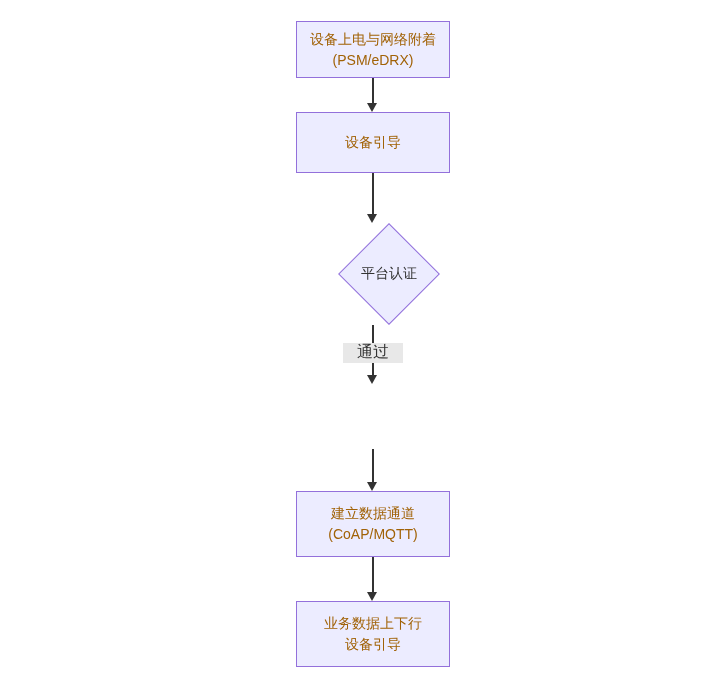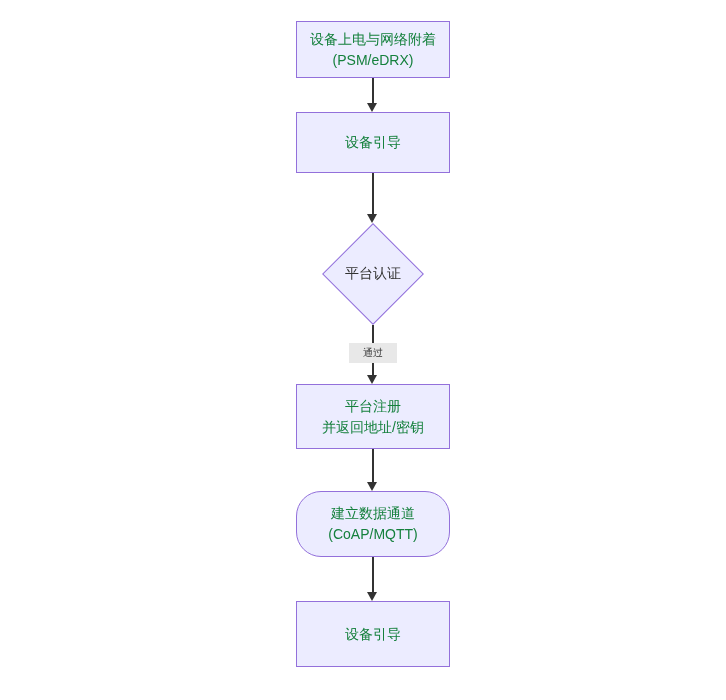--- a/index.html
+++ b/index.html
@@ -19,21 +19,21 @@
     position: absolute;
     left: 296px;
     width: 154px;
     background: #ECECFF;
     border: 1px solid #9370DB;
     box-sizing: border-box;
     display: flex;
     flex-direction: column;
     align-items: center;
     justify-content: center;
-    color: #15803d;
+    color: #a16207;
     font-size: 14px;
     line-height: 21px;
     text-align: center;
   }
   .node span { display: block; white-space: nowrap; }
   .edge-line {
     position: absolute;
     left: 372px;
     width: 1.5px;
     background: #333333;
@@ -42,21 +42,21 @@
     position: absolute;
     left: 367px;
     width: 0;
     height: 0;
     border-left: 5.5px solid transparent;
     border-right: 5.5px solid transparent;
     border-top: 9px solid #333333;
   }
   .diamond-wrap {
     position: absolute;
-    left: 322px;
+    left: 338px;
     top: 223px;
     width: 102px;
     height: 102px;
     text-decoration: underline;
   }
   .diamond-shape {
     position: absolute;
     left: 14.5px;
     top: 14.5px;
     width: 72px;
@@ -78,24 +78,25 @@
     font-size: 14px;
     white-space: nowrap;
   }
   .edge-label {
     position: absolute;
     left: 373px;
     top: 343px;
     transform: translateX(-50%);
     background: #e8e8e8;
     color: #333333;
-    font-size: 10px;
+    font-size: 16px;
     line-height: 20px;
     padding: 0 14px;
     white-space: nowrap;
+    font-family: Liberation Mono, monospace;
   }
 </style>
 </head>
 <body>
 
 <div class="canvas">
 
   <div class="node" style="top:21px;height:57px;">
     <span>设备上电与网络附着</span>
     <span>(PSM/eDRX)</span>
@@ -113,33 +114,30 @@
 
   <div class="diamond-wrap">
     <div class="diamond-shape"></div>
     <div class="diamond-label">平台认证</div>
   </div>
 
   <div class="edge-line" style="top:325px;height:51px;"></div>
   <div class="edge-label">通过</div>
   <div class="arrow-head" style="top:375px;"></div>
 
-  <div class="node" style="top:384px;height:65px;">
-    <span>平台注册</span>
-    <span>并返回地址/密钥</span>
-  </div>
 
   <div class="edge-line" style="top:449px;height:34px;"></div>
   <div class="arrow-head" style="top:482px;"></div>
 
-  <div class="node" style="top:491px;height:66px;border-radius:25px;">
+  <div class="node" style="top:491px;height:66px;">
     <span>建立数据通道</span>
     <span>(CoAP/MQTT)</span>
   </div>
 
   <div class="edge-line" style="top:557px;height:36px;"></div>
   <div class="arrow-head" style="top:592px;"></div>
 
   <div class="node" style="top:601px;height:66px;">
+    <span>业务数据上下行</span>
     <span>设备引导</span>
   </div>
 
 </div>
 
 </body></html>

